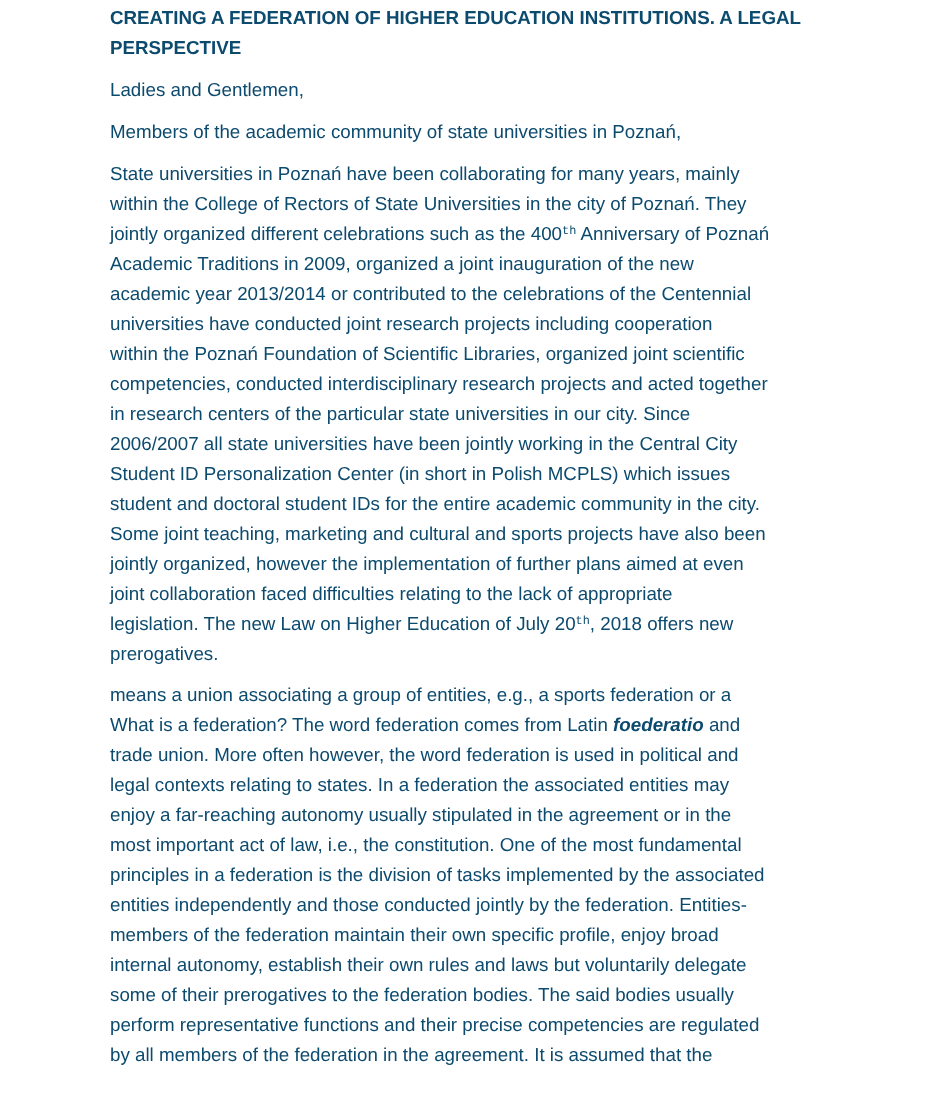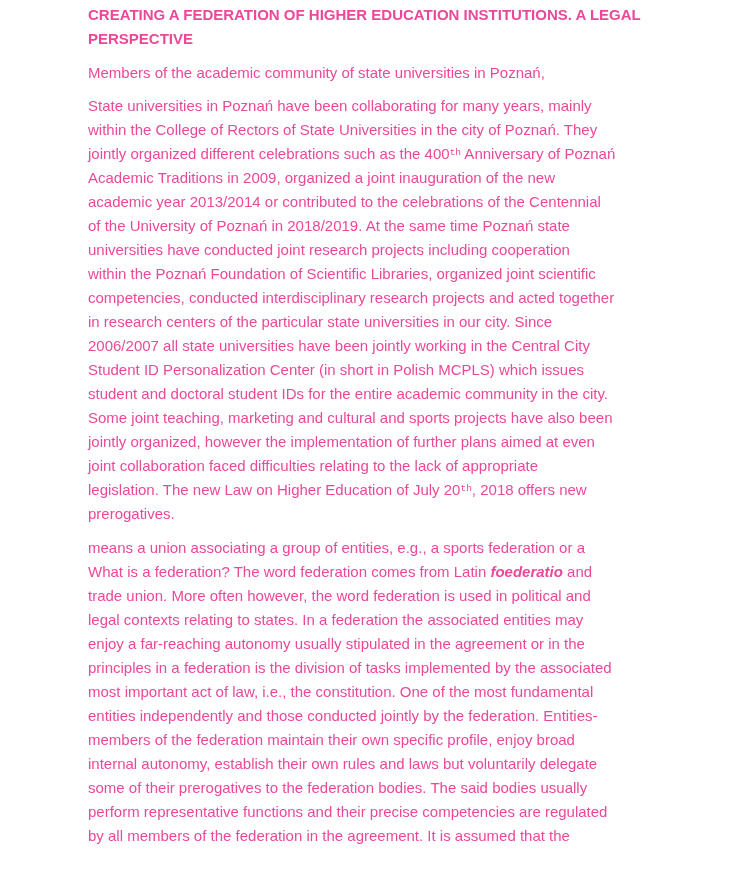--- a/index.html
+++ b/index.html
@@ -9,21 +9,21 @@
   }
   .page {
     position: relative;
     width: 742px;
     height: 877px;
     box-sizing: border-box;
     background: #ffffff;
     overflow: hidden;
     font-family: "Liberation Sans", sans-serif;
     font-size: 15px;
-    color: #ec4899;
+    color: #0c4a6e;
     padding: 3px 54px 0 88px;
   }
   .paragraph {
     margin: 0 0 9.5px 0;
   }
   .line {
     line-height: 24px;
     white-space: pre;
   }
   .r-b  { font-weight: bold; }
@@ -38,50 +38,52 @@
 </head>
 <body>
 
 <div class="page">
   <div id="doc">
       <div class="paragraph">
         <div class="line"><span class="r-b">CREATING A FEDERATION OF HIGHER EDUCATION INSTITUTIONS. A LEGAL</span></div>
         <div class="line"><span class="r-b">PERSPECTIVE</span></div>
       </div>
       <div class="paragraph">
+        <div class="line"><span class="r-n">Ladies and Gentlemen,</span></div>
+      </div>
+      <div class="paragraph">
         <div class="line"><span class="r-n">Members of the academic community of state universities in Poznań,</span></div>
       </div>
       <div class="paragraph">
         <div class="line"><span class="r-n">State universities in Poznań have been collaborating for many years, mainly</span></div>
         <div class="line"><span class="r-n">within the College of Rectors of State Universities in the city of Poznań. They</span></div>
         <div class="line"><span class="r-n">jointly organized different celebrations such as the 400</span><span class="r-sup">th</span><span class="r-n"> Anniversary of Poznań</span></div>
         <div class="line"><span class="r-n">Academic Traditions in 2009, organized a joint inauguration of the new</span></div>
         <div class="line"><span class="r-n">academic year 2013/2014 or contributed to the celebrations of the Centennial</span></div>
-        <div class="line"><span class="r-n">of the University of Poznań in 2018/2019. At the same time Poznań state</span></div>
         <div class="line"><span class="r-n">universities have conducted joint research projects including cooperation</span></div>
         <div class="line"><span class="r-n">within the Poznań Foundation of Scientific Libraries, organized joint scientific</span></div>
         <div class="line"><span class="r-n">competencies, conducted interdisciplinary research projects and acted together</span></div>
         <div class="line"><span class="r-n">in research centers of the particular state universities in our city. Since</span></div>
         <div class="line"><span class="r-n">2006/2007 all state universities have been jointly working in the Central City</span></div>
         <div class="line"><span class="r-n">Student ID Personalization Center (in short in Polish MCPLS) which issues</span></div>
         <div class="line"><span class="r-n">student and doctoral student IDs for the entire academic community in the city.</span></div>
         <div class="line"><span class="r-n">Some joint teaching, marketing and cultural and sports projects have also been</span></div>
         <div class="line"><span class="r-n">jointly organized, however the implementation of further plans aimed at even</span></div>
         <div class="line"><span class="r-n">joint collaboration faced difficulties relating to the lack of appropriate</span></div>
         <div class="line"><span class="r-n">legislation. The new Law on Higher Education of July 20</span><span class="r-sup">th</span><span class="r-n">, 2018 offers new</span></div>
         <div class="line"><span class="r-n">prerogatives.</span></div>
       </div>
       <div class="paragraph">
         <div class="line"><span class="r-n">means a union associating a group of entities, e.g., a sports federation or a</span></div>
         <div class="line"><span class="r-n">What is a federation? The word federation comes from Latin </span><span class="r-bi">foederatio</span><span class="r-n"> and</span></div>
         <div class="line"><span class="r-n">trade union. More often however, the word federation is used in political and</span></div>
         <div class="line"><span class="r-n">legal contexts relating to states. In a federation the associated entities may</span></div>
         <div class="line"><span class="r-n">enjoy a far-reaching autonomy usually stipulated in the agreement or in the</span></div>
+        <div class="line"><span class="r-n">most important act of law, i.e., the constitution. One of the most fundamental</span></div>
         <div class="line"><span class="r-n">principles in a federation is the division of tasks implemented by the associated</span></div>
-        <div class="line"><span class="r-n">most important act of law, i.e., the constitution. One of the most fundamental</span></div>
         <div class="line"><span class="r-n">entities independently and those conducted jointly by the federation. Entities-</span></div>
         <div class="line"><span class="r-n">members of the federation maintain their own specific profile, enjoy broad</span></div>
         <div class="line"><span class="r-n">internal autonomy, establish their own rules and laws but voluntarily delegate</span></div>
         <div class="line"><span class="r-n">some of their prerogatives to the federation bodies. The said bodies usually</span></div>
         <div class="line"><span class="r-n">perform representative functions and their precise competencies are regulated</span></div>
         <div class="line"><span class="r-n">by all members of the federation in the agreement. It is assumed that the</span></div>
       </div>
     </div>
 </div>
 

